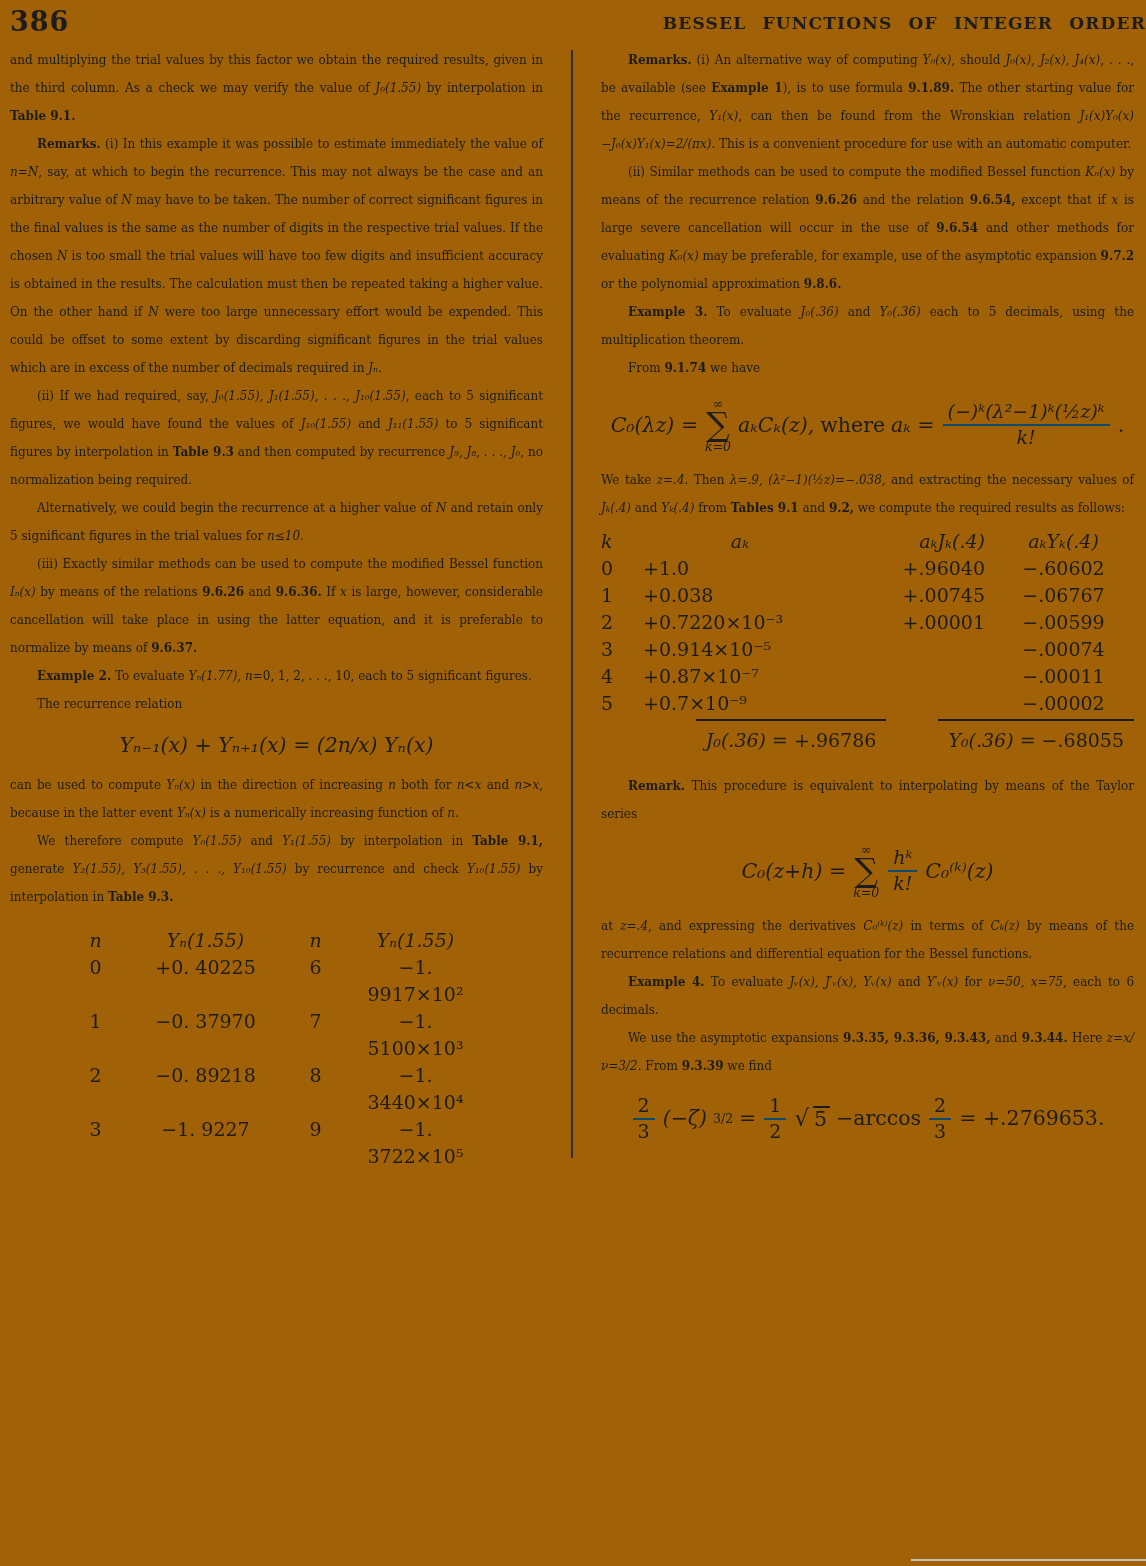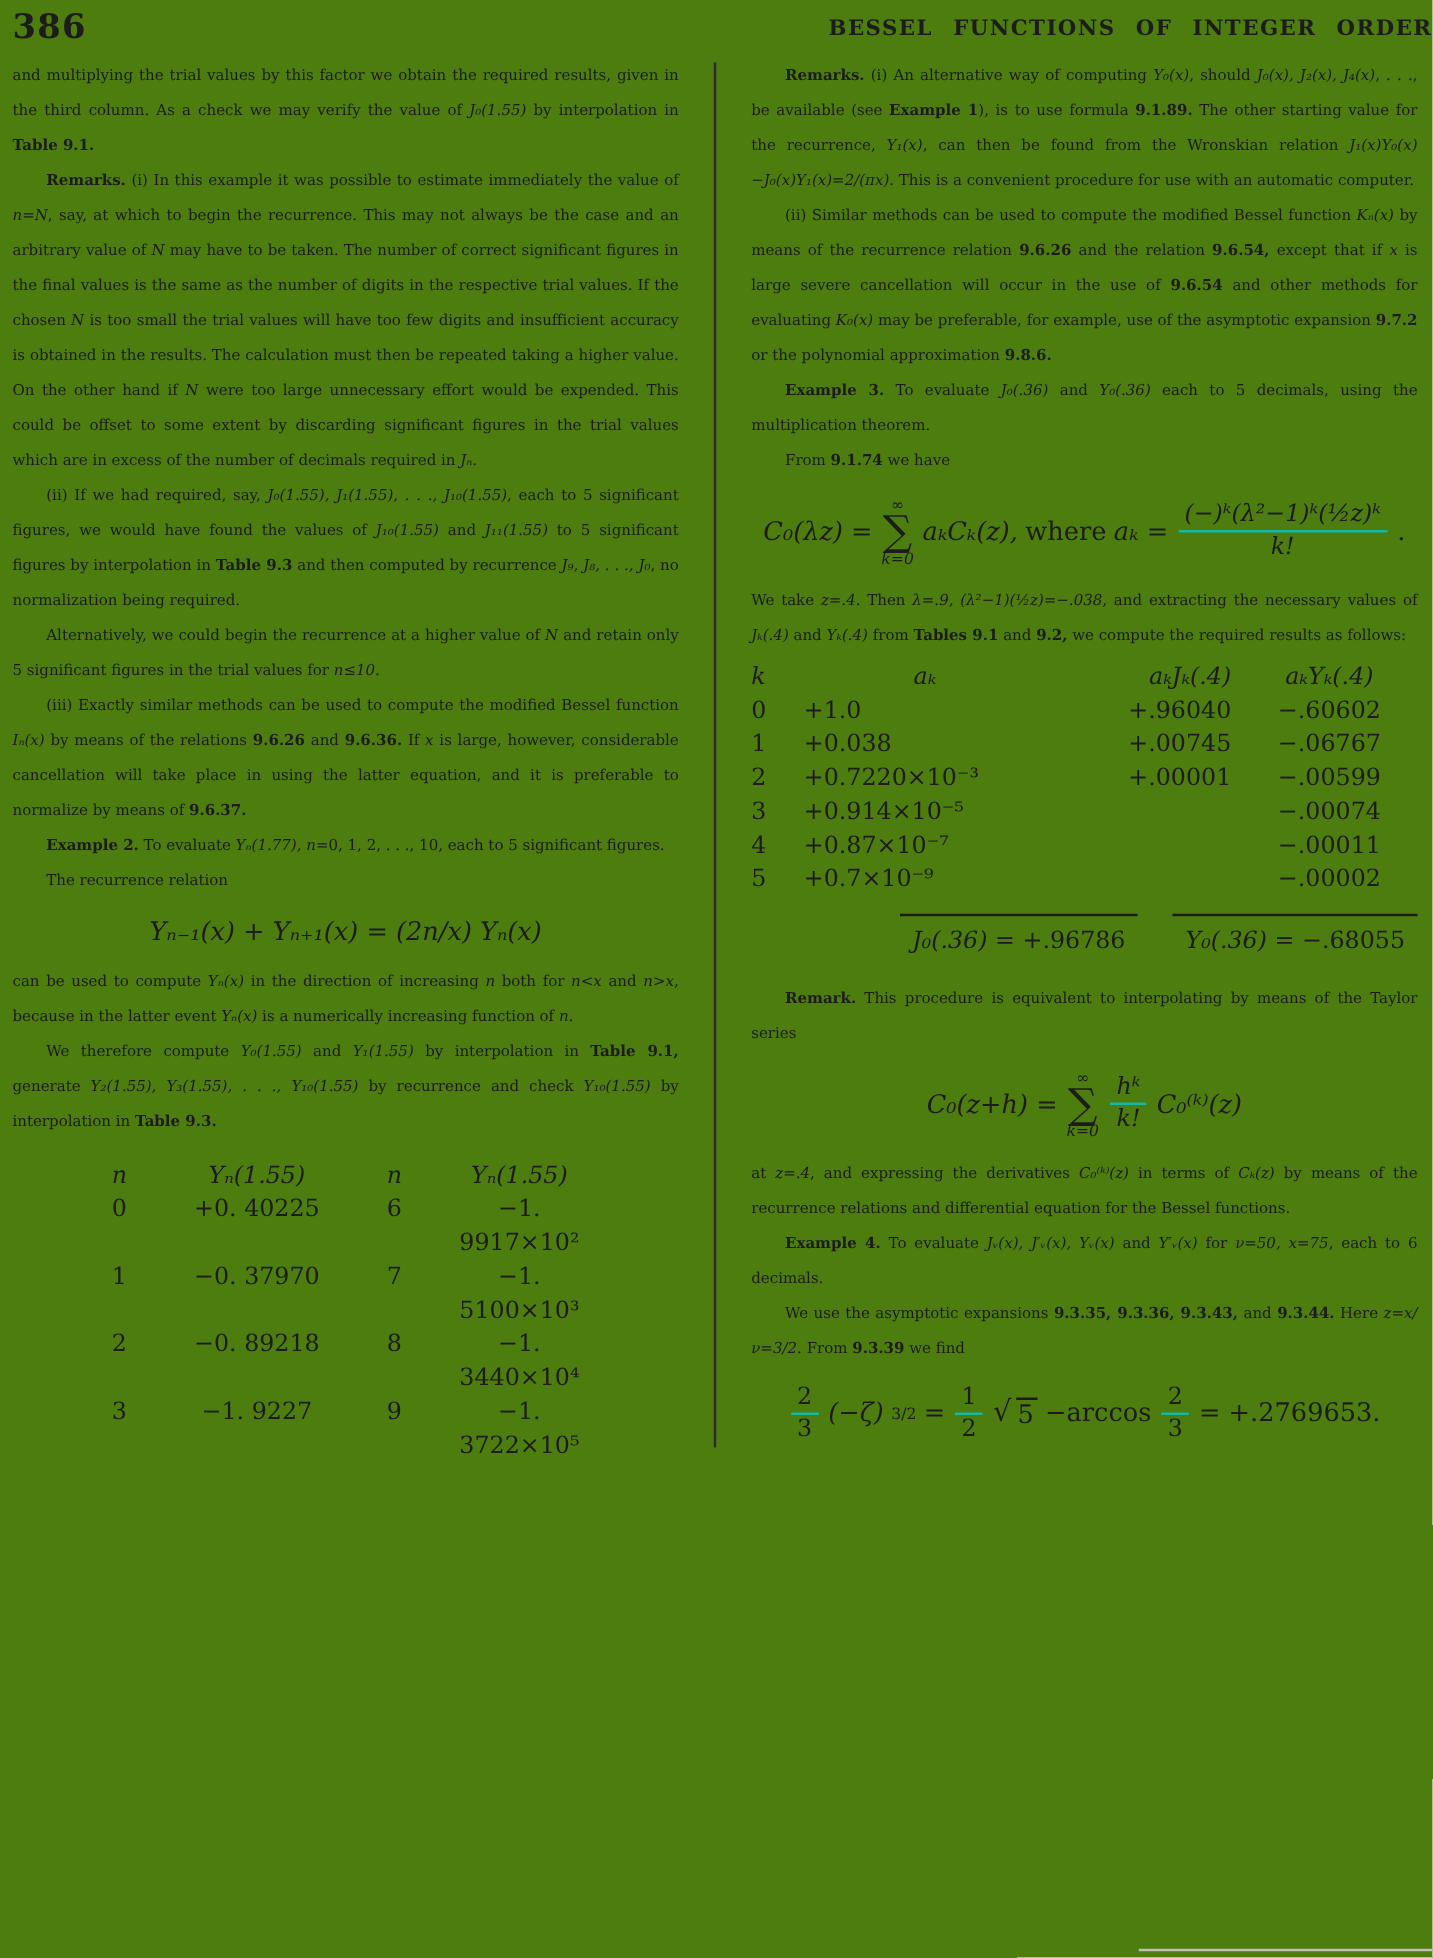--- a/index.html
+++ b/index.html
@@ -1,18 +1,18 @@
 <!DOCTYPE html>
 <html><head>
 <meta charset="utf-8">
 <style>
   html,body{margin:0;padding:0;background:#faf9f5;}
   .page{
     width:1146px;height:1566px;position:relative;overflow:hidden;
-    background:#4d7c0f;color:#1d1c1a;
+    background:#a16207;color:#1d1c1a;
     font-family:"DejaVu Serif","Liberation Serif",serif;
   }
   
   .header{position:absolute;top:4px;left:0;right:0;height:38px;}
   .page-num{position:absolute;left:10px;top:2px;font-size:27px;font-weight:700;letter-spacing:1px;}
   .running-title{text-align:right;font-size:17px;font-weight:700;letter-spacing:1.2px;word-spacing:9px;padding-top:9px;}
   
   .cols{position:absolute;top:46px;left:10px;width:1126px;display:flex;align-items:stretch;}
   .col{width:533px;flex:0 0 533px;}
   .divider{flex:0 0 2px;background:#2e2d2b;margin:4px 28px 12px 28px;}
@@ -22,40 +22,40 @@
   .b{font-weight:700;}
   .i{font-style:italic;}
   .sup{vertical-align:super;font-size:12.5px;line-height:0;}
   
   .eq{display:flex;align-items:center;justify-content:center;gap:6px;margin:15px 0 13px 0;font-size:20.5px;line-height:1.2;}
   .eq.plain{font-style:italic;display:block;text-align:center;}
   .bigop{display:inline-flex;flex-direction:column;align-items:center;margin:0 1px;}
   .bigop .lim{font-size:12.5px;line-height:1.05;}
   .bigop .op{font-size:33px;line-height:.9;}
   .frac{display:inline-flex;flex-direction:column;align-items:center;margin:0 2px;font-size:19px;}
-  .frac .num{border-bottom:2px solid #14b8a6;padding:0 5px 1px 5px;line-height:1.15;}
+  .frac .num{border-bottom:2px solid #0c4a6e;padding:0 5px 1px 5px;line-height:1.15;}
   .frac .den{padding-top:1px;line-height:1.15;}
   .sqrt-sym{font-size:23px;margin-right:-2px;}
   .sqrt-arg{border-top:2px solid #1d1c1a;padding:1px 3px 0 1px;line-height:1.05;}
   
   .tbl{font-size:19px;line-height:27px;}
   .tr{display:grid;}
   .tr.th{font-style:italic;}
   .ltable{width:408px;margin:16px auto 0 auto;}
   .ltable .tr{grid-template-columns:46px 168px 58px 1fr;}
   .ltable .td:nth-child(1),.ltable .td:nth-child(3){text-align:center;}
   .ltable .td:nth-child(2),.ltable .td:nth-child(4){text-align:center;padding-left:6px;}
   .rtable{margin:6px 0 0 0;}
   .rtable .tr{grid-template-columns:30px 218px 146px 1fr;}
   .rtable .tr .td:nth-child(1){text-align:left;}
   .rtable .tr .td:nth-child(2){text-align:left;padding-left:12px;}
   .rtable .tr .td:nth-child(3){text-align:right;padding-right:10px;}
   .rtable .tr .td:nth-child(4){text-align:center;padding-right:2px;}
   .rtable .tr.th .td:nth-child(2){text-align:center;padding-left:0;}
-  .totals{display:flex;justify-content:flex-end;gap:28px;margin-top:14px;font-size:19px;}
+  .totals{display:flex;justify-content:flex-end;gap:52px;margin-top:2px;font-size:19px;}
   .total{border-top:2px solid #1d1c1a;padding:6px 10px 0 10px;white-space:nowrap;}
   .mt{margin-top:18px;}
   .scan-artifact{position:absolute;right:0;bottom:5px;width:235px;height:2px;background:#c2c0b8;}
 </style>
 </head>
 <body>
 
 <div class="page">
 
   <div class="header">

